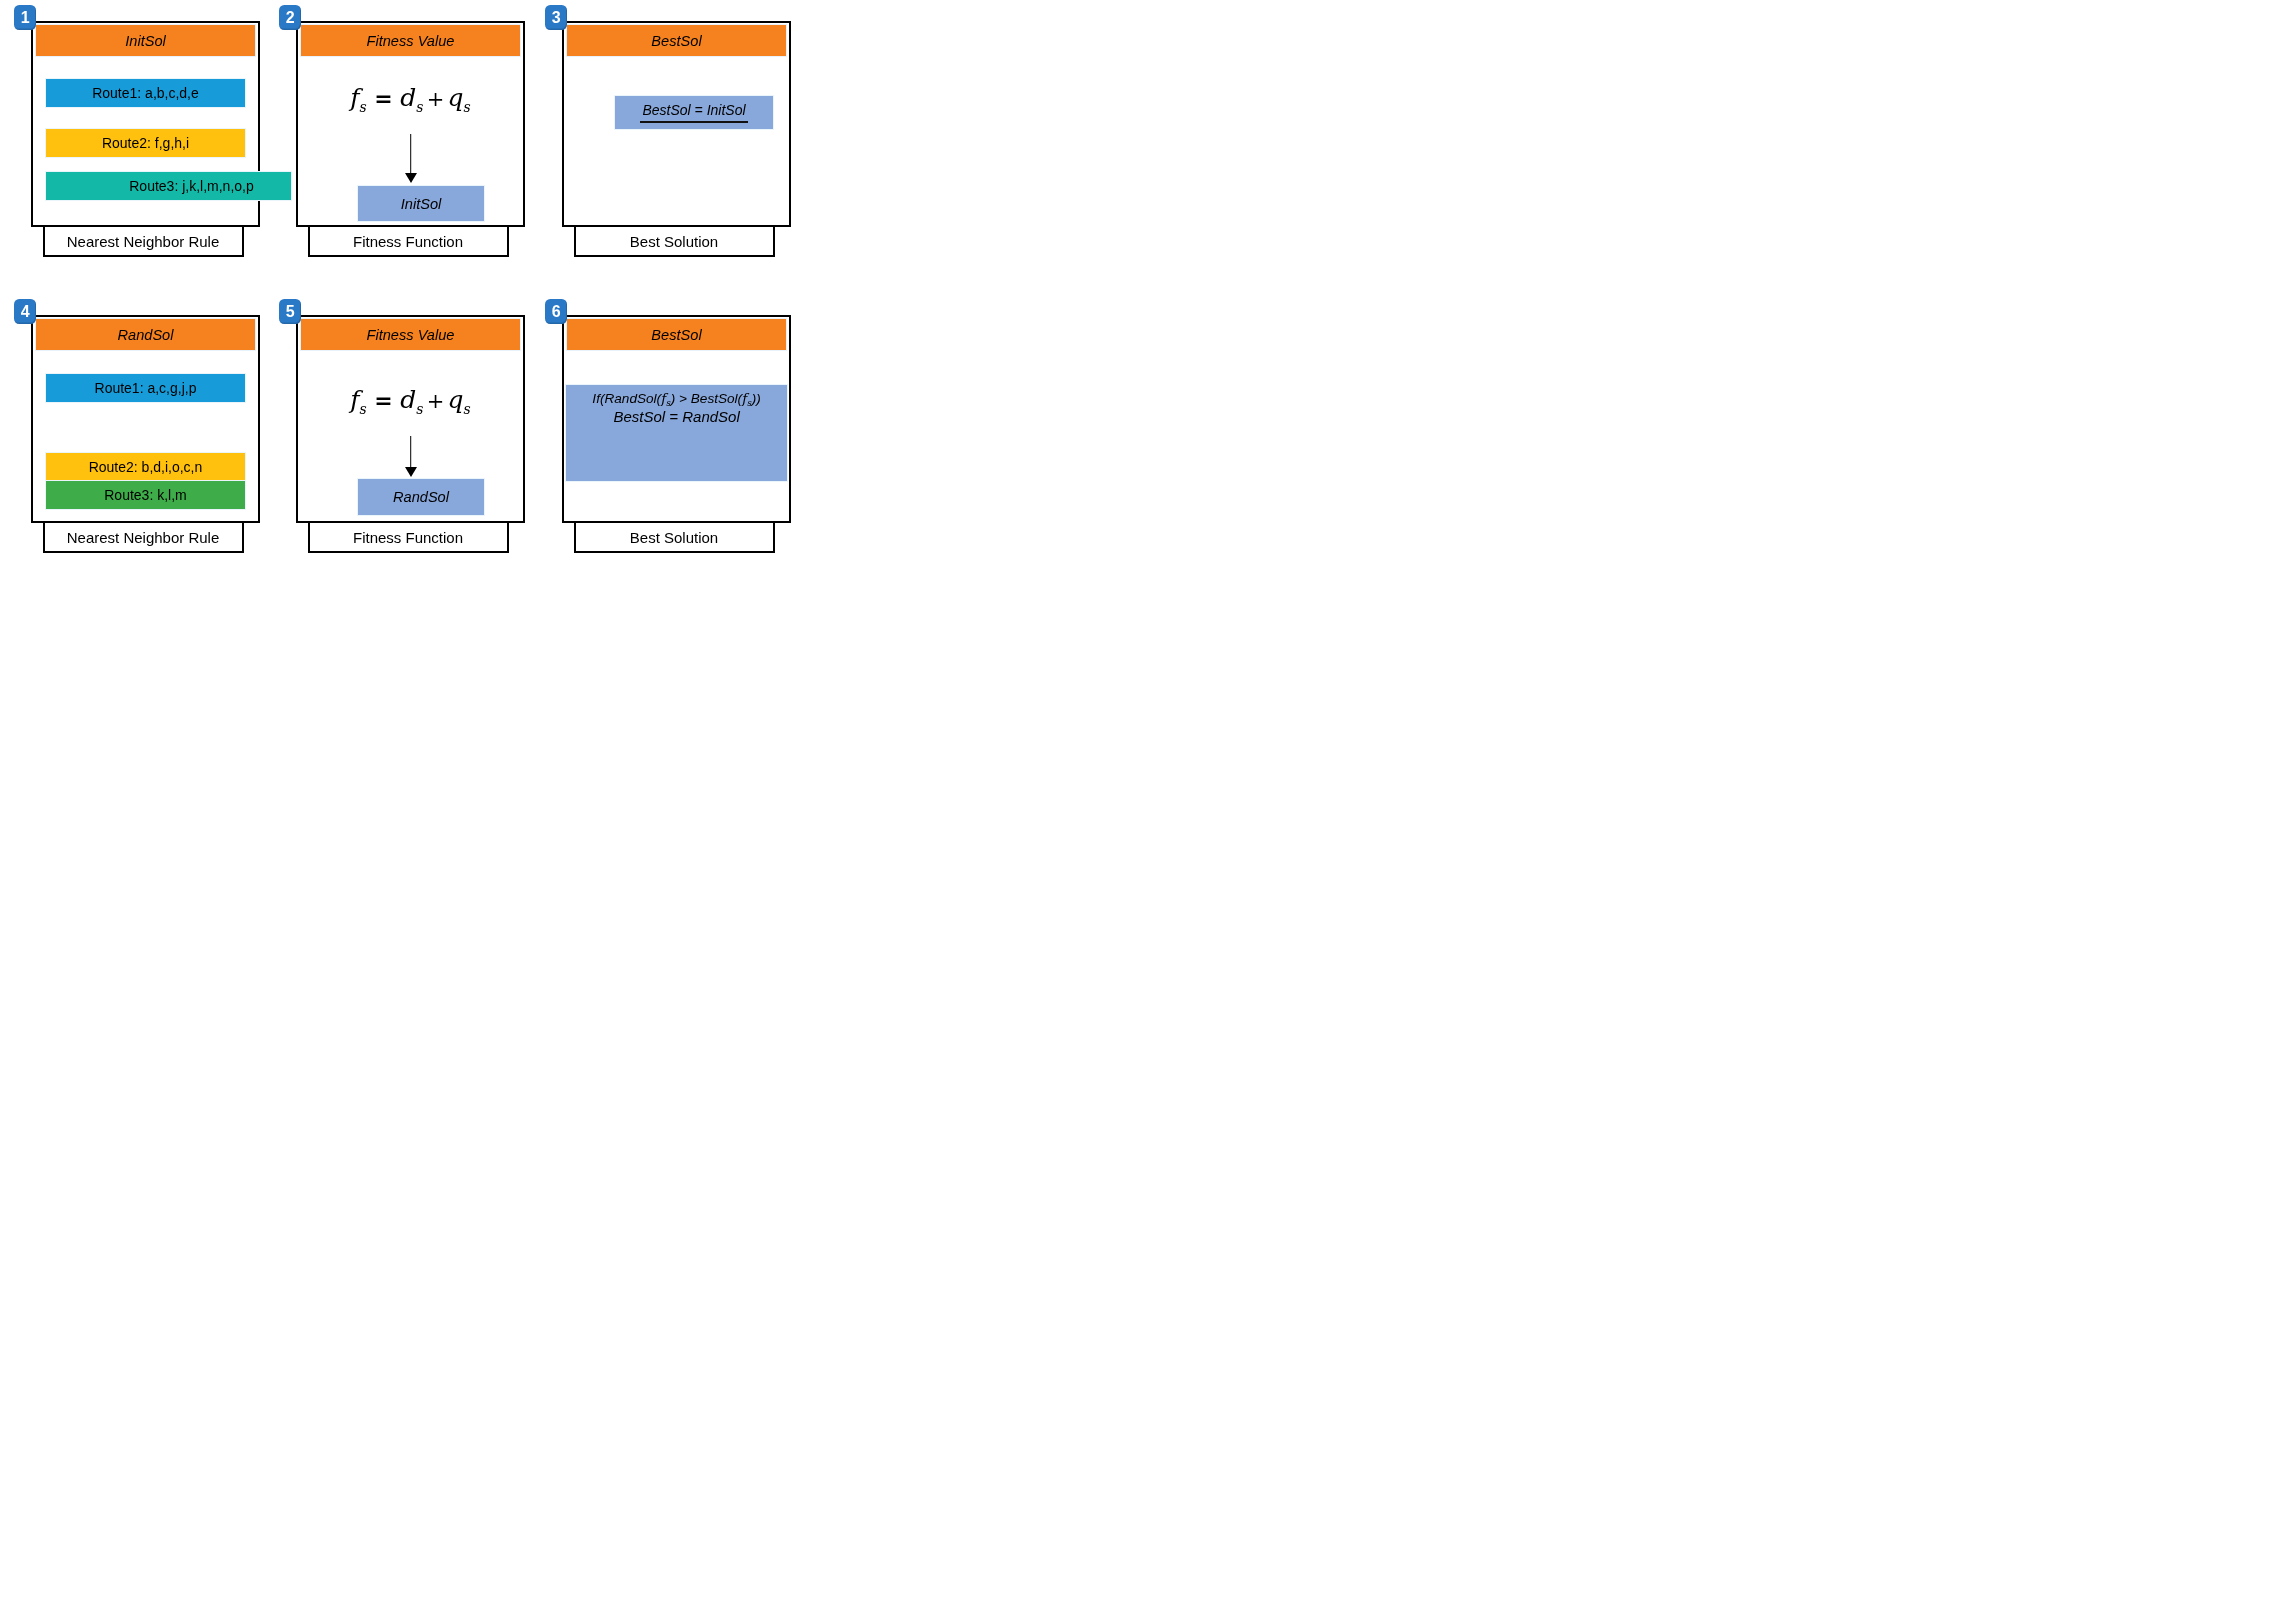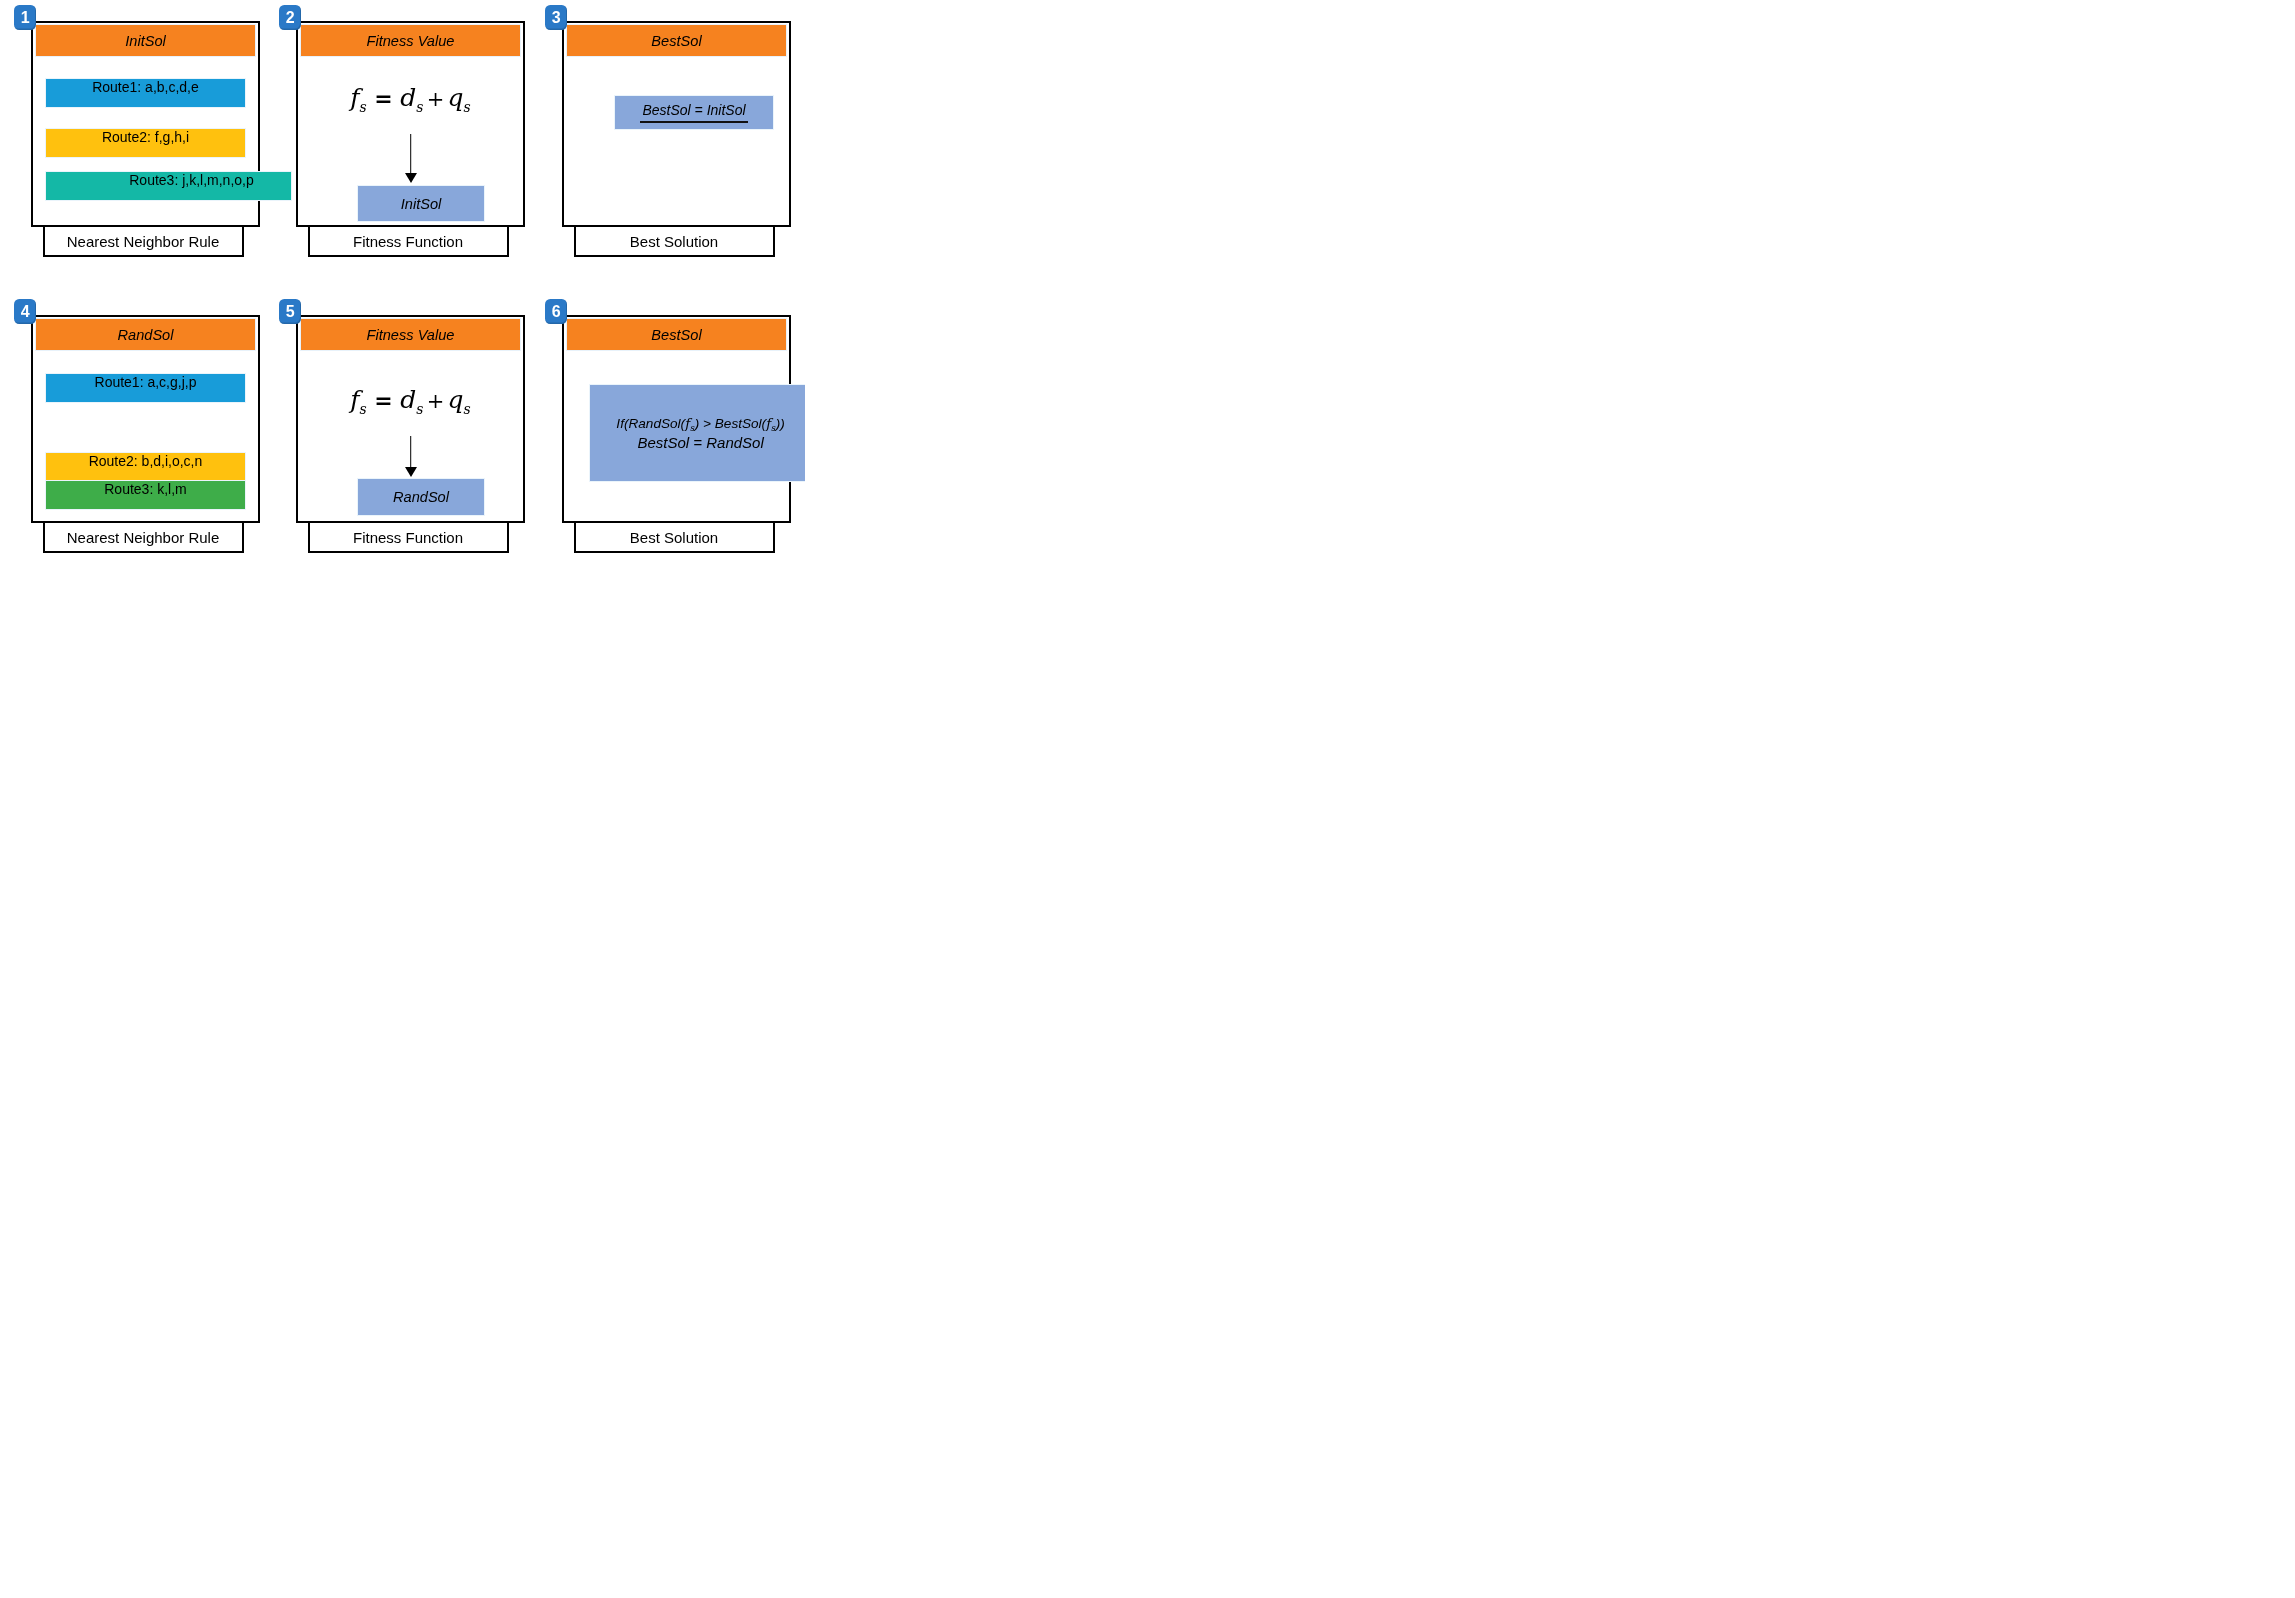--- a/index.html
+++ b/index.html
@@ -9,42 +9,42 @@
   .panel-box{position:absolute;left:0;top:0;width:100%;height:100%;
              border:2.6px solid #000;background:#fff;box-sizing:border-box;}
   .badge{position:absolute;width:22.4px;height:25px;border-radius:5.2px;
          display:flex;align-items:center;justify-content:center;
          color:#fff;font-size:16px;font-weight:700;z-index:5;
          box-shadow:inset -1px -1.6px 0 rgba(0,0,0,0.15);}
   .hdr{position:absolute;left:2.6px;right:2.6px;top:2.1px;height:31px;
        display:flex;align-items:center;justify-content:center;
        font-style:italic;font-size:14.6px;box-shadow:0 0 0 1px #e8f2fa;}
   .route{position:absolute;left:13px;width:199px;height:28px;
-         display:flex;justify-content:center;
+         display:flex;align-items:center;justify-content:center;
          font-size:14px;box-shadow:0 0 0 1px #eaf4fb;}
   .footerbox{position:absolute;height:32px;border:2.6px solid #000;background:#fff;
              box-sizing:border-box;display:flex;align-items:center;justify-content:center;
              font-size:15px;z-index:4;}
   .formula{position:absolute;left:0;right:0;text-align:center;white-space:nowrap;}
   .ff{font-family:"DejaVu Serif",serif;font-style:italic;font-size:25px;}
   .fsub{font-family:"DejaVu Serif",serif;font-style:italic;font-size:14px;
         vertical-align:-0.45em;}
   .feq{font-family:"DejaVu Serif",serif;font-weight:700;font-size:22px;padding:0 5.2px;}
   .fplus{font-family:"DejaVu Serif",serif;font-size:21px;padding:0 1px;}
   .arrow{position:absolute;left:50%;transform:translateX(-50%);width:1.6px;background:#000;}
   .arrowhead{position:absolute;left:50%;transform:translateX(-50%);
              width:0;height:0;border-left:6.3px solid transparent;
              border-right:6.3px solid transparent;border-top:10.4px solid #000;}
   .resultbox{position:absolute;display:flex;align-items:center;justify-content:center;
              font-style:italic;font-size:14.6px;box-shadow:0 0 0 1px #eaf4fb;}
   .assign-inner{font-style:italic;font-size:14px;border-bottom:2.1px solid #111;
                 padding:0 2.1px 2.1px 2.1px;}
   .condbox{position:absolute;display:flex;flex-direction:column;align-items:center;
-           justify-content:center;font-style:italic;font-size:13.6px;
-           box-shadow:0 0 0 1px #eaf4fb;padding:5.2px 2.1px;box-sizing:border-box;margin-left:24px;}
+           justify-content:flex-start;font-style:italic;font-size:13.6px;
+           box-shadow:0 0 0 1px #eaf4fb;padding:5.2px 2.1px;box-sizing:border-box;}
   .cf{font-family:"DejaVu Serif",serif;font-style:italic;}
   .cfsub{font-family:"DejaVu Serif",serif;font-style:italic;font-size:8.9px;
          vertical-align:-0.35em;}
   .cond-line2{font-size:15px;}
 </style>
 </head>
 <body>
 
 <div id="page">
 

